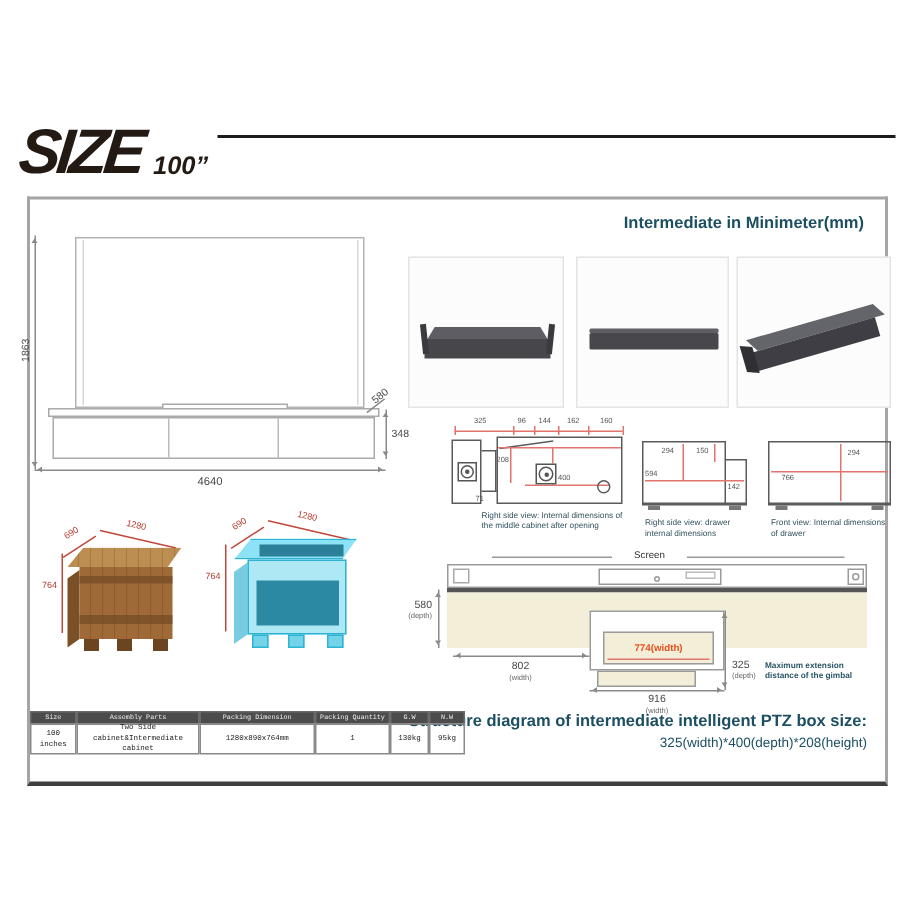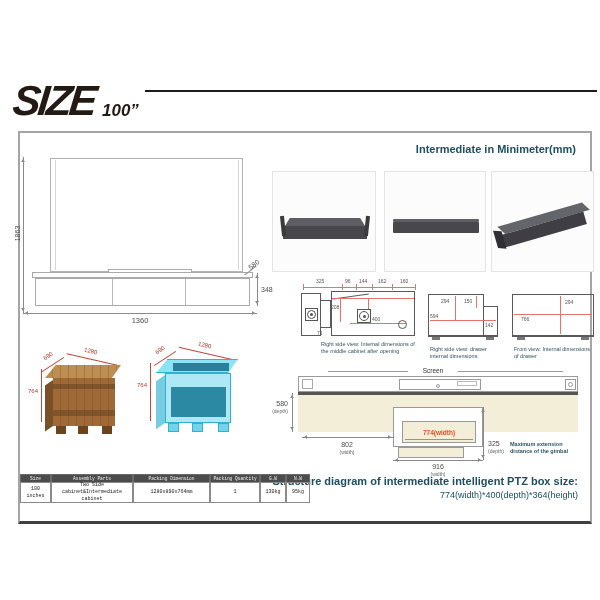--- a/index.html
+++ b/index.html
@@ -52,21 +52,21 @@
 <div class="abs" style="left:32px;top:272px;width:221px;height:6px;border:1px solid #aaa;background:#fdfdfd"></div>
 <div class="abs" style="left:35px;top:278px;width:215px;height:28px;border:1px solid #aaa;background:#fff"></div>
 <div class="vl" style="left:112px;top:279px;height:26px;background:#bbb"></div>
 <div class="vl" style="left:185px;top:279px;height:26px;background:#bbb"></div>
 
 <div class="hl" style="left:243px;top:270px;width:15px;transform:rotate(-38deg)"></div>
 <div class="dim" style="left:248px;top:261px;transform:rotate(-38deg)">580</div>
 <div class="vl arr" style="left:257px;top:273px;height:33px"></div>
 <div class="dim" style="left:261px;top:286px">348</div>
 <div class="hl arr" style="left:23px;top:313px;width:234px"></div>
-<div class="dim" style="left:100px;top:317px;width:80px;text-align:center;font-size:7.5px">1360</div>
+<div class="dim" style="left:100px;top:317px;width:80px;text-align:center;font-size:7.5px">4640</div>
 
 <div class="photo" style="left:272px;top:171px;width:104px">
   <div class="abs" style="left:12px;top:46px;width:80px;height:8px;background:#5d5d63;clip-path:polygon(6% 0,94% 0,100% 100%,0 100%)"></div>
   <div class="abs" style="left:10px;top:54px;width:84px;height:13px;background:#46464b"></div>
   <div class="abs" style="left:8px;top:44px;width:4px;height:20px;background:#3a3a3f;transform:rotate(-6deg)"></div>
   <div class="abs" style="left:92px;top:44px;width:4px;height:20px;background:#3a3a3f;transform:rotate(6deg)"></div>
 </div>
 <div class="photo" style="left:384px;top:171px;width:102px">
   <div class="abs" style="left:8px;top:47px;width:86px;height:3px;background:#5e5e64;border-radius:1px"></div>
   <div class="abs" style="left:8px;top:50px;width:86px;height:11px;background:#47474c;border-radius:1px"></div>
@@ -181,21 +181,21 @@
 
 <div class="hl arr" style="left:393px;top:460px;width:90px"></div>
 <div class="dim" style="left:420px;top:463px;width:36px;text-align:center">
   <span>916</span><br>
   <span class="dimu">(width)</span>
 </div>
 
 <div class="cap" style="left:510px;top:441px;width:62px;font-weight:bold;color:#2a5566">Maximum extension distance of the gimbal</div>
 
 <div class="abs accent" style="left:250px;top:475px;width:328px;text-align:right;font-size:11px;font-weight:bold">Structure diagram of intermediate intelligent PTZ box size:</div>
-<div class="abs accent" style="left:298px;top:490px;width:280px;text-align:right;font-size:9px">774(width)*400(depth)*364(height)</div>
+<div class="abs accent" style="left:298px;top:490px;width:280px;text-align:right;font-size:9px">325(width)*400(depth)*208(height)</div>
 
 <div class="abs" style="left:28px;top:342px;width:105px;height:90px">
   <div class="crate-line" style="left:12px;top:22px;width:26px;height:1px;transform:rotate(-33deg)"></div>
   <div class="crate-dim" style="left:15px;top:11px;transform:rotate(-33deg)">690</div>
   <div class="crate-line" style="left:38px;top:17px;width:52px;height:1px;transform:rotate(13deg)"></div>
   <div class="crate-dim" style="left:56px;top:6px;transform:rotate(13deg)">1280</div>
   <div class="crate-line" style="left:13px;top:27px;width:1px;height:53px"></div>
   <div class="crate-dim" style="left:0;top:46px">764</div>
 
   <div class="abs" style="left:17px;top:23px;width:76px;height:13px;background:repeating-linear-gradient(90deg,#bd8e52 0 7px,#a87a42 7px 8px);clip-path:polygon(14% 0,100% 0,88% 100%,0 100%)"></div>

